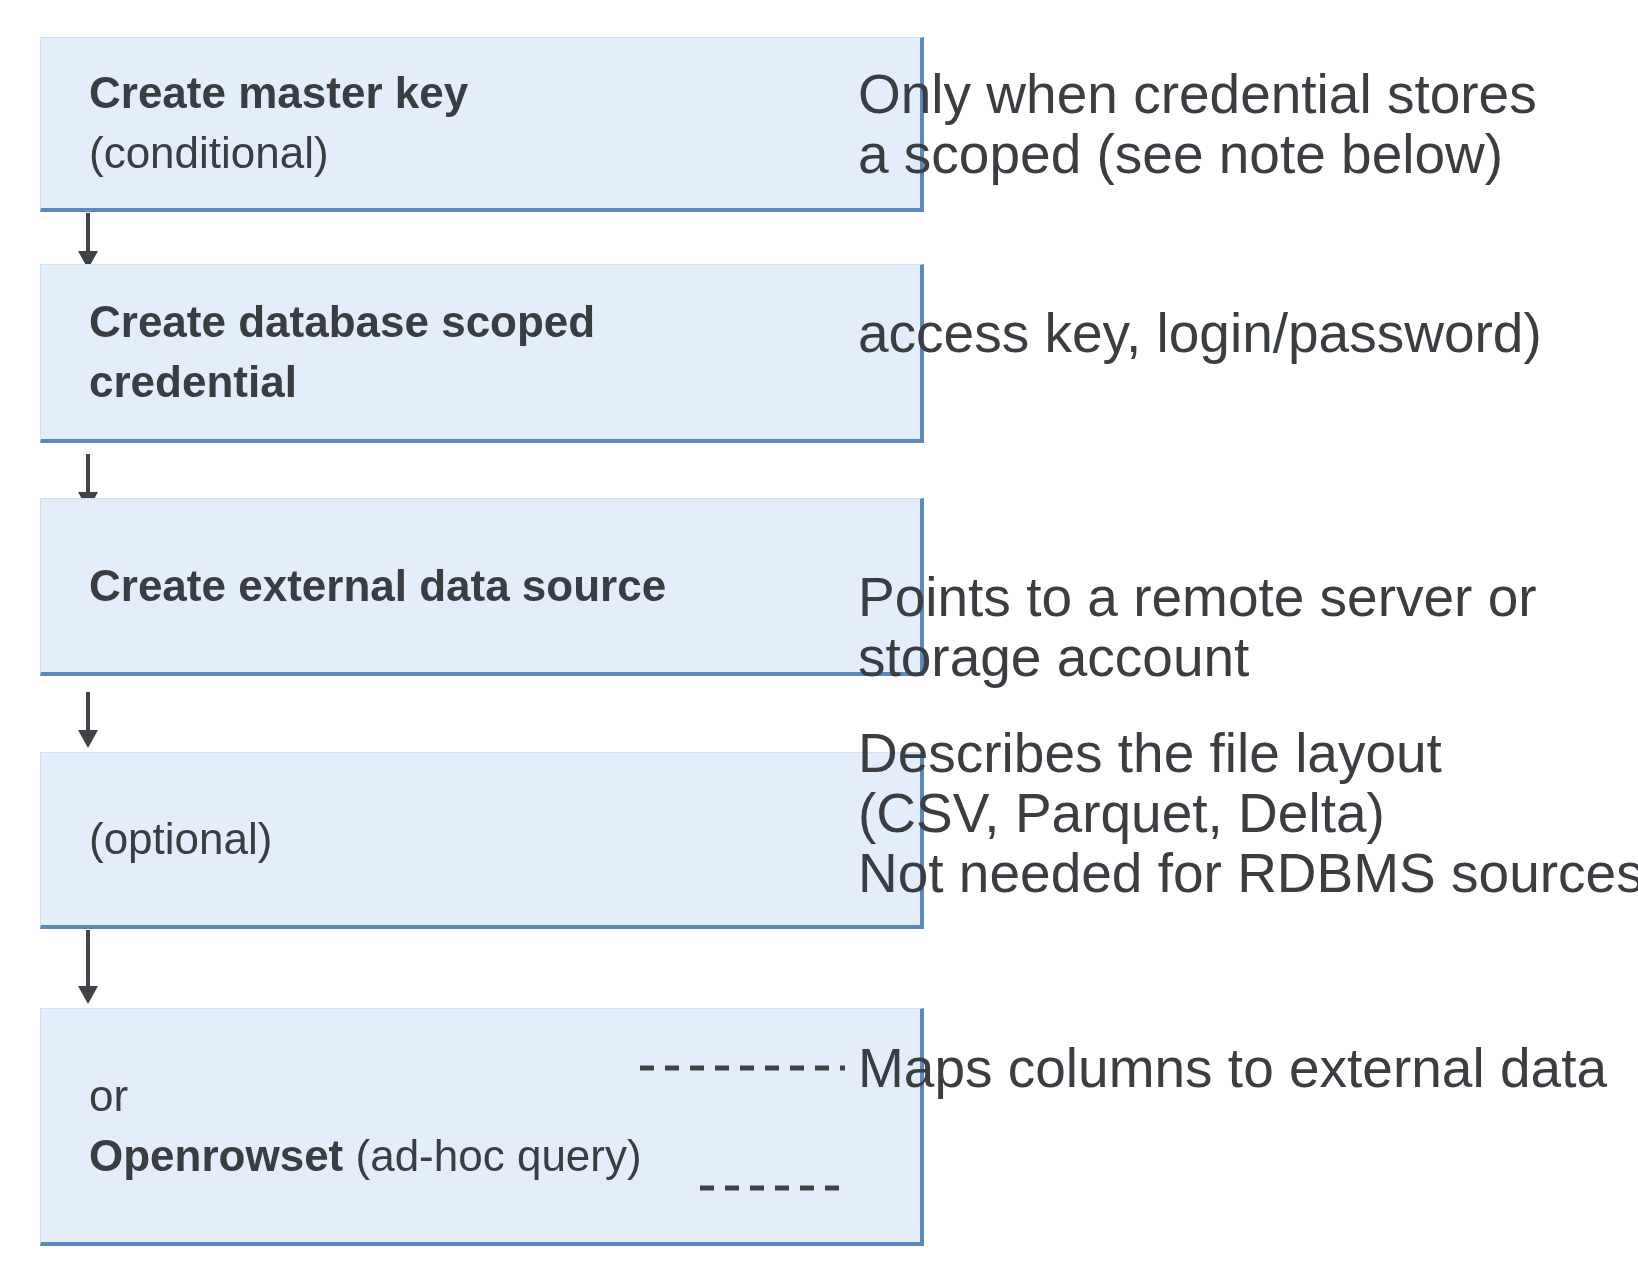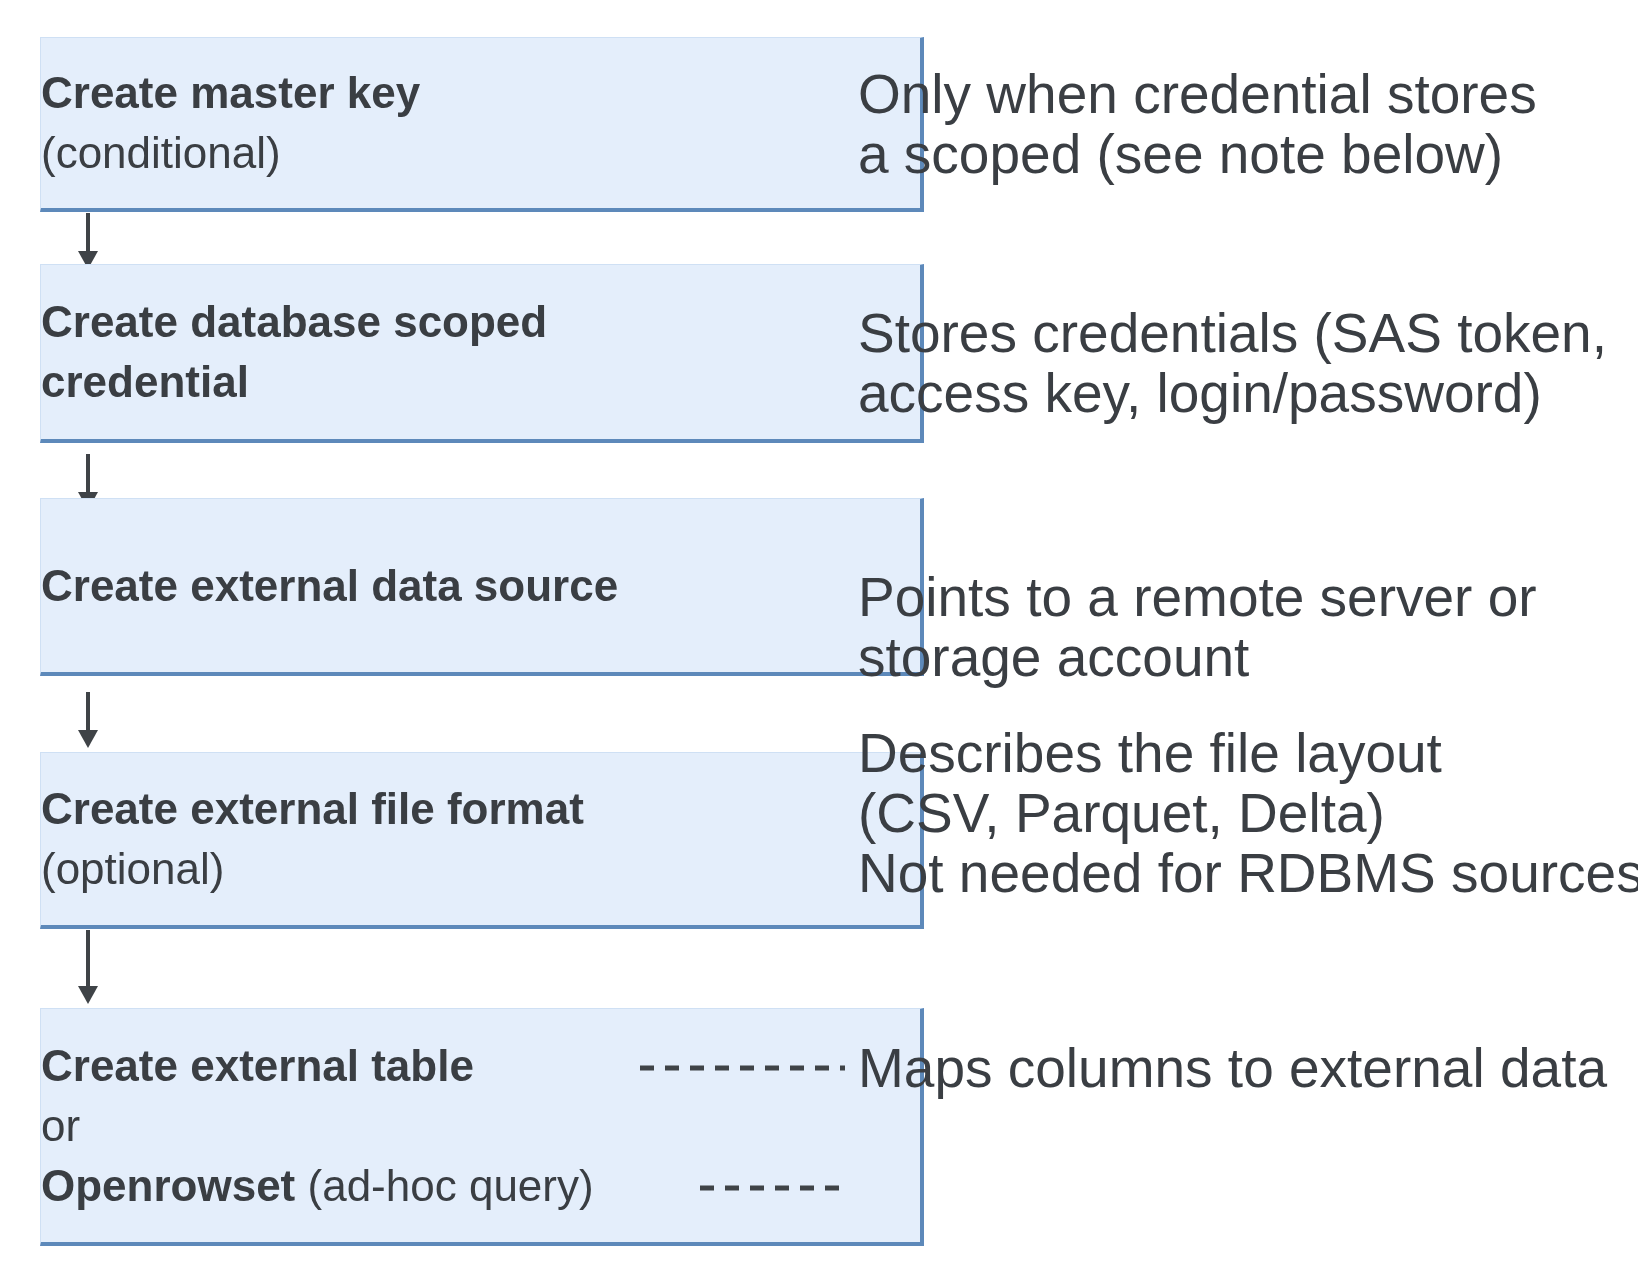--- a/index.html
+++ b/index.html
@@ -26,20 +26,21 @@
     width: 884px;
     background: var(--box-fill);
     border-top: 1px solid var(--box-edge);
     border-left: 1px solid var(--box-edge);
     border-right: 4px solid var(--box-border);
     border-bottom: 4px solid var(--box-border);
     box-sizing: border-box;
     display: flex;
     flex-direction: column;
     justify-content: center;
+    padding-left: 48px;
   }
   .b1 { top: 37px;   height: 175px; }
   .b2 { top: 264px;  height: 179px; }
   .b3 { top: 498px;  height: 178px; }
   .b4 { top: 752px;  height: 177px; }
   .b5 { top: 1008px; height: 238px; }
   .line { font-size: 44px; line-height: 60px; white-space: nowrap; }
   .bold { font-weight: 700; }
   .note {
     position: absolute;
@@ -84,21 +85,20 @@
   <svg class="arrow a1" width="28" height="56" viewBox="0 0 28 56">
     <line class="arrow-line" x1="14" y1="0" x2="14" y2="40"></line>
     <polygon class="arrow-head" points="4,38 24,38 14,56"></polygon>
   </svg>
 
   <div class="box b2">
     <div class="line bold">Create database scoped</div>
     <div class="line bold">credential</div>
   </div>
   <div class="note n2">
-    <span class="nline">Stores credentials (SAS token,</span>
     <span class="nline">access key, login/password)</span>
   </div>
 
   <svg class="arrow a2" width="28" height="56" viewBox="0 0 28 56">
     <line class="arrow-line" x1="14" y1="0" x2="14" y2="40"></line>
     <polygon class="arrow-head" points="4,38 24,38 14,56"></polygon>
   </svg>
 
   <div class="box b3">
     <div class="line bold">Create external data source</div>
@@ -107,36 +107,34 @@
     <span class="nline">Points to a remote server or</span>
     <span class="nline">storage account</span>
   </div>
 
   <svg class="arrow a3" width="28" height="56" viewBox="0 0 28 56">
     <line class="arrow-line" x1="14" y1="0" x2="14" y2="40"></line>
     <polygon class="arrow-head" points="4,38 24,38 14,56"></polygon>
   </svg>
 
   <div class="box b4">
-    <div class="line bold">Create external file format</div>
     <div class="line">(optional)</div>
   </div>
   <div class="note n4">
     <span class="nline">Describes the file layout</span>
     <span class="nline">(CSV, Parquet, Delta)</span>
     <span class="nline">Not needed for RDBMS sources</span>
   </div>
 
   <svg class="arrow a4" width="28" height="74" viewBox="0 0 28 74">
     <line class="arrow-line" x1="14" y1="0" x2="14" y2="58"></line>
     <polygon class="arrow-head" points="4,56 24,56 14,74"></polygon>
   </svg>
 
   <div class="box b5">
-    <div class="line bold">Create external table</div>
     <div class="line">or</div>
     <div class="line"><span class="bold">Openrowset</span><span> (ad-hoc query)</span></div>
   </div>
 
   <svg class="dash d1" width="205" height="8" viewBox="0 0 205 8">
     <line class="dash-line" x1="0" y1="4" x2="205" y2="4"></line>
   </svg>
   <svg class="dash d2" width="145" height="8" viewBox="0 0 145 8">
     <line class="dash-line" x1="0" y1="4" x2="145" y2="4"></line>
   </svg>

